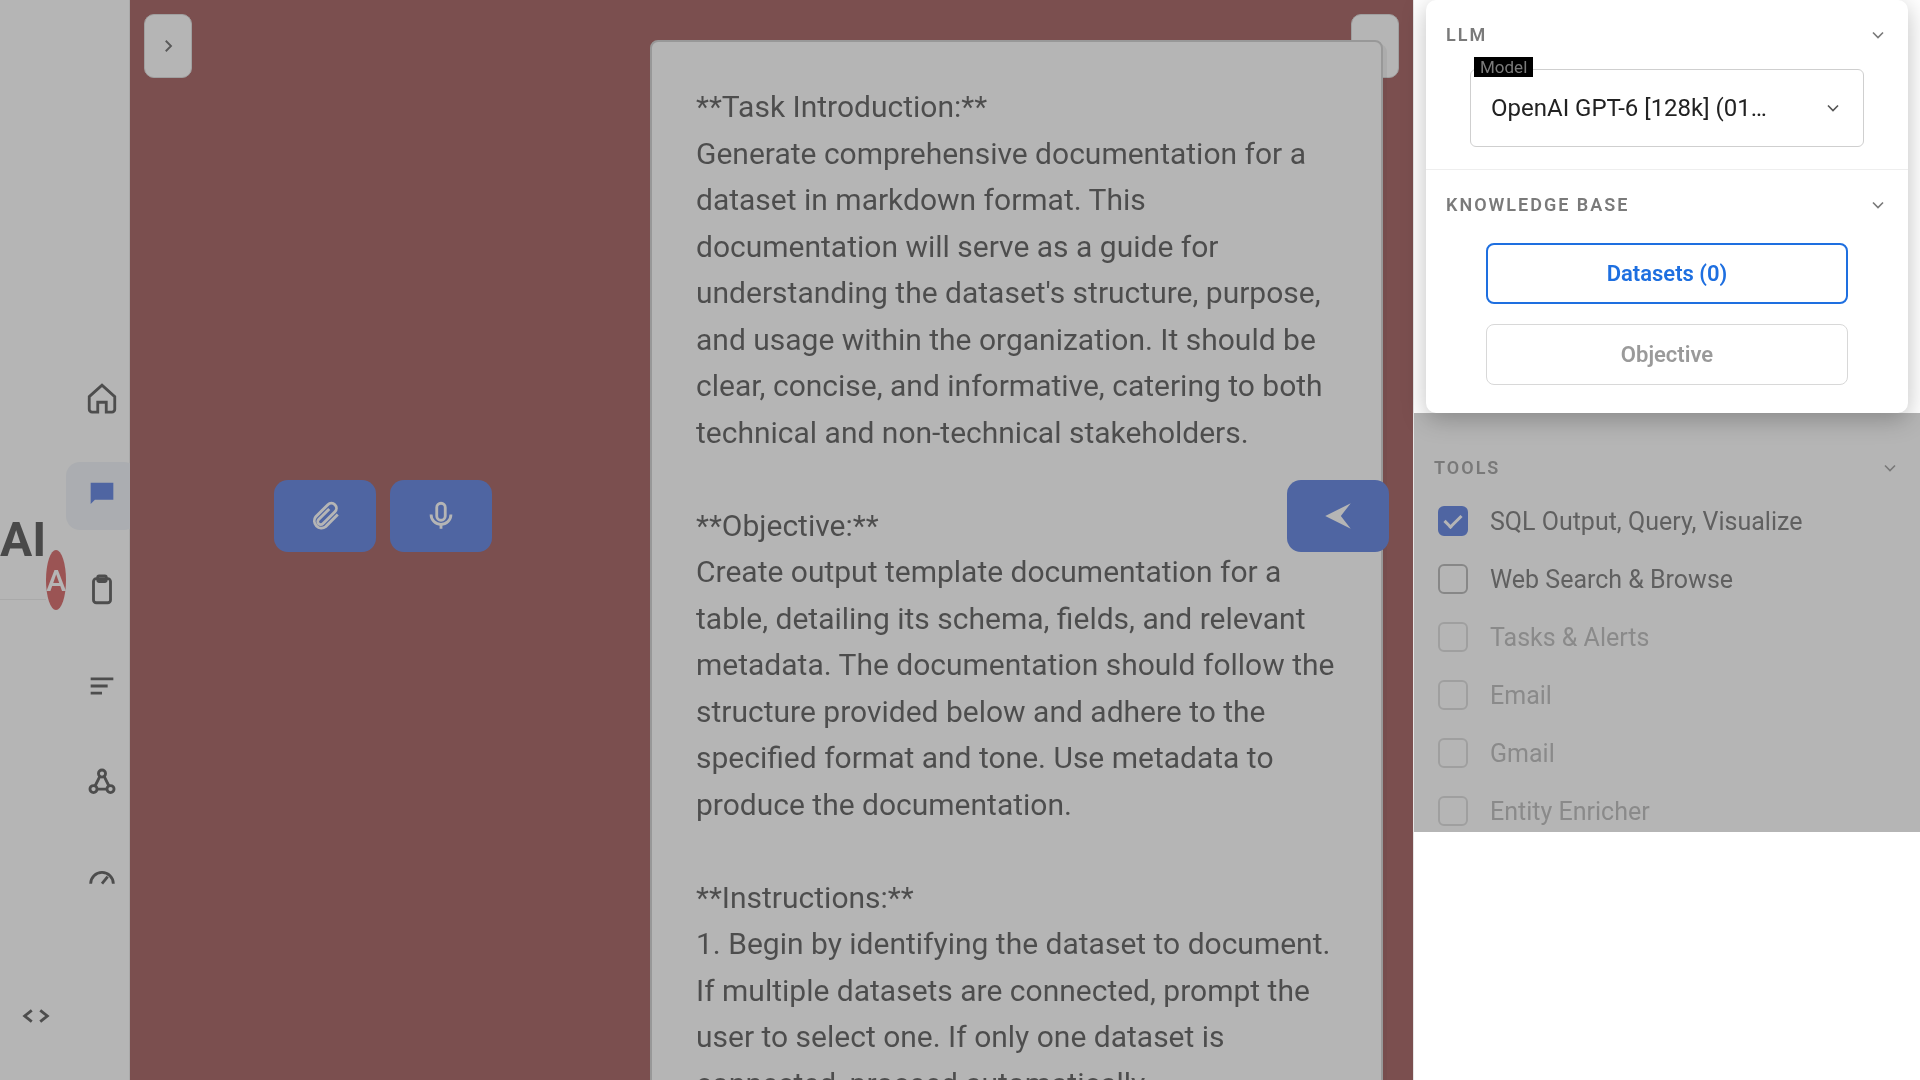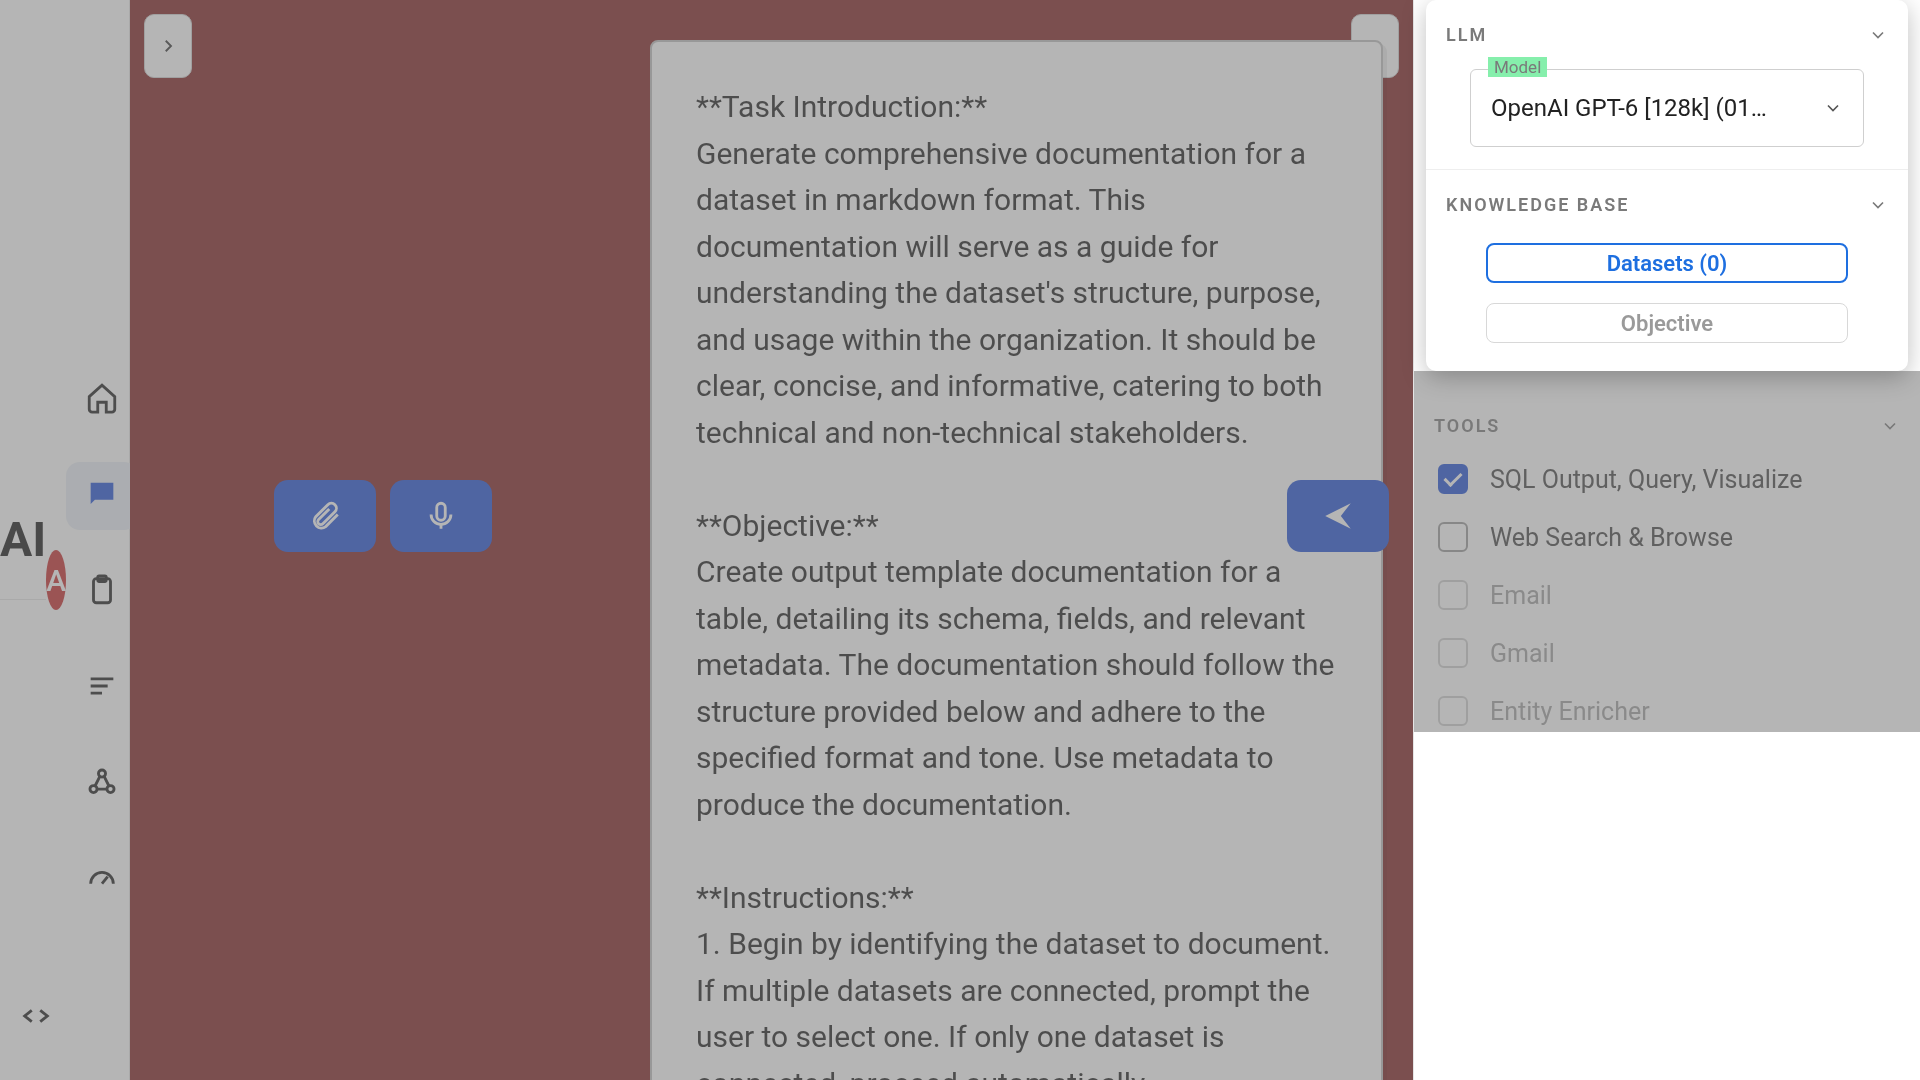--- a/index.html
+++ b/index.html
@@ -152,38 +152,38 @@
     padding: 24px 20px 18px 20px;
     font-size: 18px; letter-spacing: 2px;
     color: #7a7a7a; font-weight: 600;
   }
   .section-head svg { width: 20px; height: 20px; stroke: #7a7a7a; }
   .model-field {
     margin: 6px 44px 14px 44px;
     position: relative;
   }
   .model-label {
-    position: absolute; top: -12px; left: 18px;
-    background: #86efac; padding: 0 6px;
+    position: absolute; top: -12px; left: 4px;
+    background: #000000; padding: 0 6px;
     font-size: 17px; color: #7a7a7a;
   }
   .model-select {
     width: 100%;
     border: 1.5px solid #cfcfcf; border-radius: 6px;
     height: 78px;
     display: flex; align-items: center; justify-content: space-between;
     padding: 0 20px;
     font-size: 24px; color: #222;
   }
   .model-select svg { width: 20px; height: 20px; stroke: #555; }
   .divider { height: 1px; background: #eee; margin: 22px 0 0 0; }
 
   .kb-buttons { display: flex; flex-direction: column; gap: 20px; padding: 10px 60px 4px 60px; }
   .kb-btn {
-    height: 40px; border-radius: 8px;
+    height: 61px; border-radius: 8px;
     display: flex; align-items: center; justify-content: center;
     font-size: 22px; font-weight: 600;
   }
   .kb-primary { border: 2px solid #1e6fe0; color: #1e6fe0; background: #fff; }
   .kb-secondary { border: 1.5px solid #d8d8d8; color: #9a9a9a; background: #fff; }
 
   .tools-section { position: relative; z-index: 60; padding: 0 0 0 0; }
   .tools-head { padding: 44px 20px 22px 20px; gap: 12px; }
   .tool-list { display: flex; flex-direction: column; gap: 28px; padding: 6px 24px; }
   .tool-item { display: flex; align-items: center; gap: 22px; font-size: 25px; color: #444; }
@@ -376,20 +376,24 @@
           <div class="tool-item">
             <div class="chk checked"></div>
             <span>SQL Output, Query, Visualize</span>
           </div>
           <div class="tool-item">
             <div class="chk"></div>
             <span>Web Search &amp; Browse</span>
           </div>
           <div class="tool-item disabled">
             <div class="chk disabled"></div>
+            <span>Tasks &amp; Alerts</span>
+          </div>
+          <div class="tool-item disabled">
+            <div class="chk disabled"></div>
             <span>Email</span>
           </div>
           <div class="tool-item disabled">
             <div class="chk disabled"></div>
             <span>Gmail</span>
           </div>
           <div class="tool-item disabled">
             <div class="chk disabled"></div>
             <span>Entity Enricher</span>
           </div>

